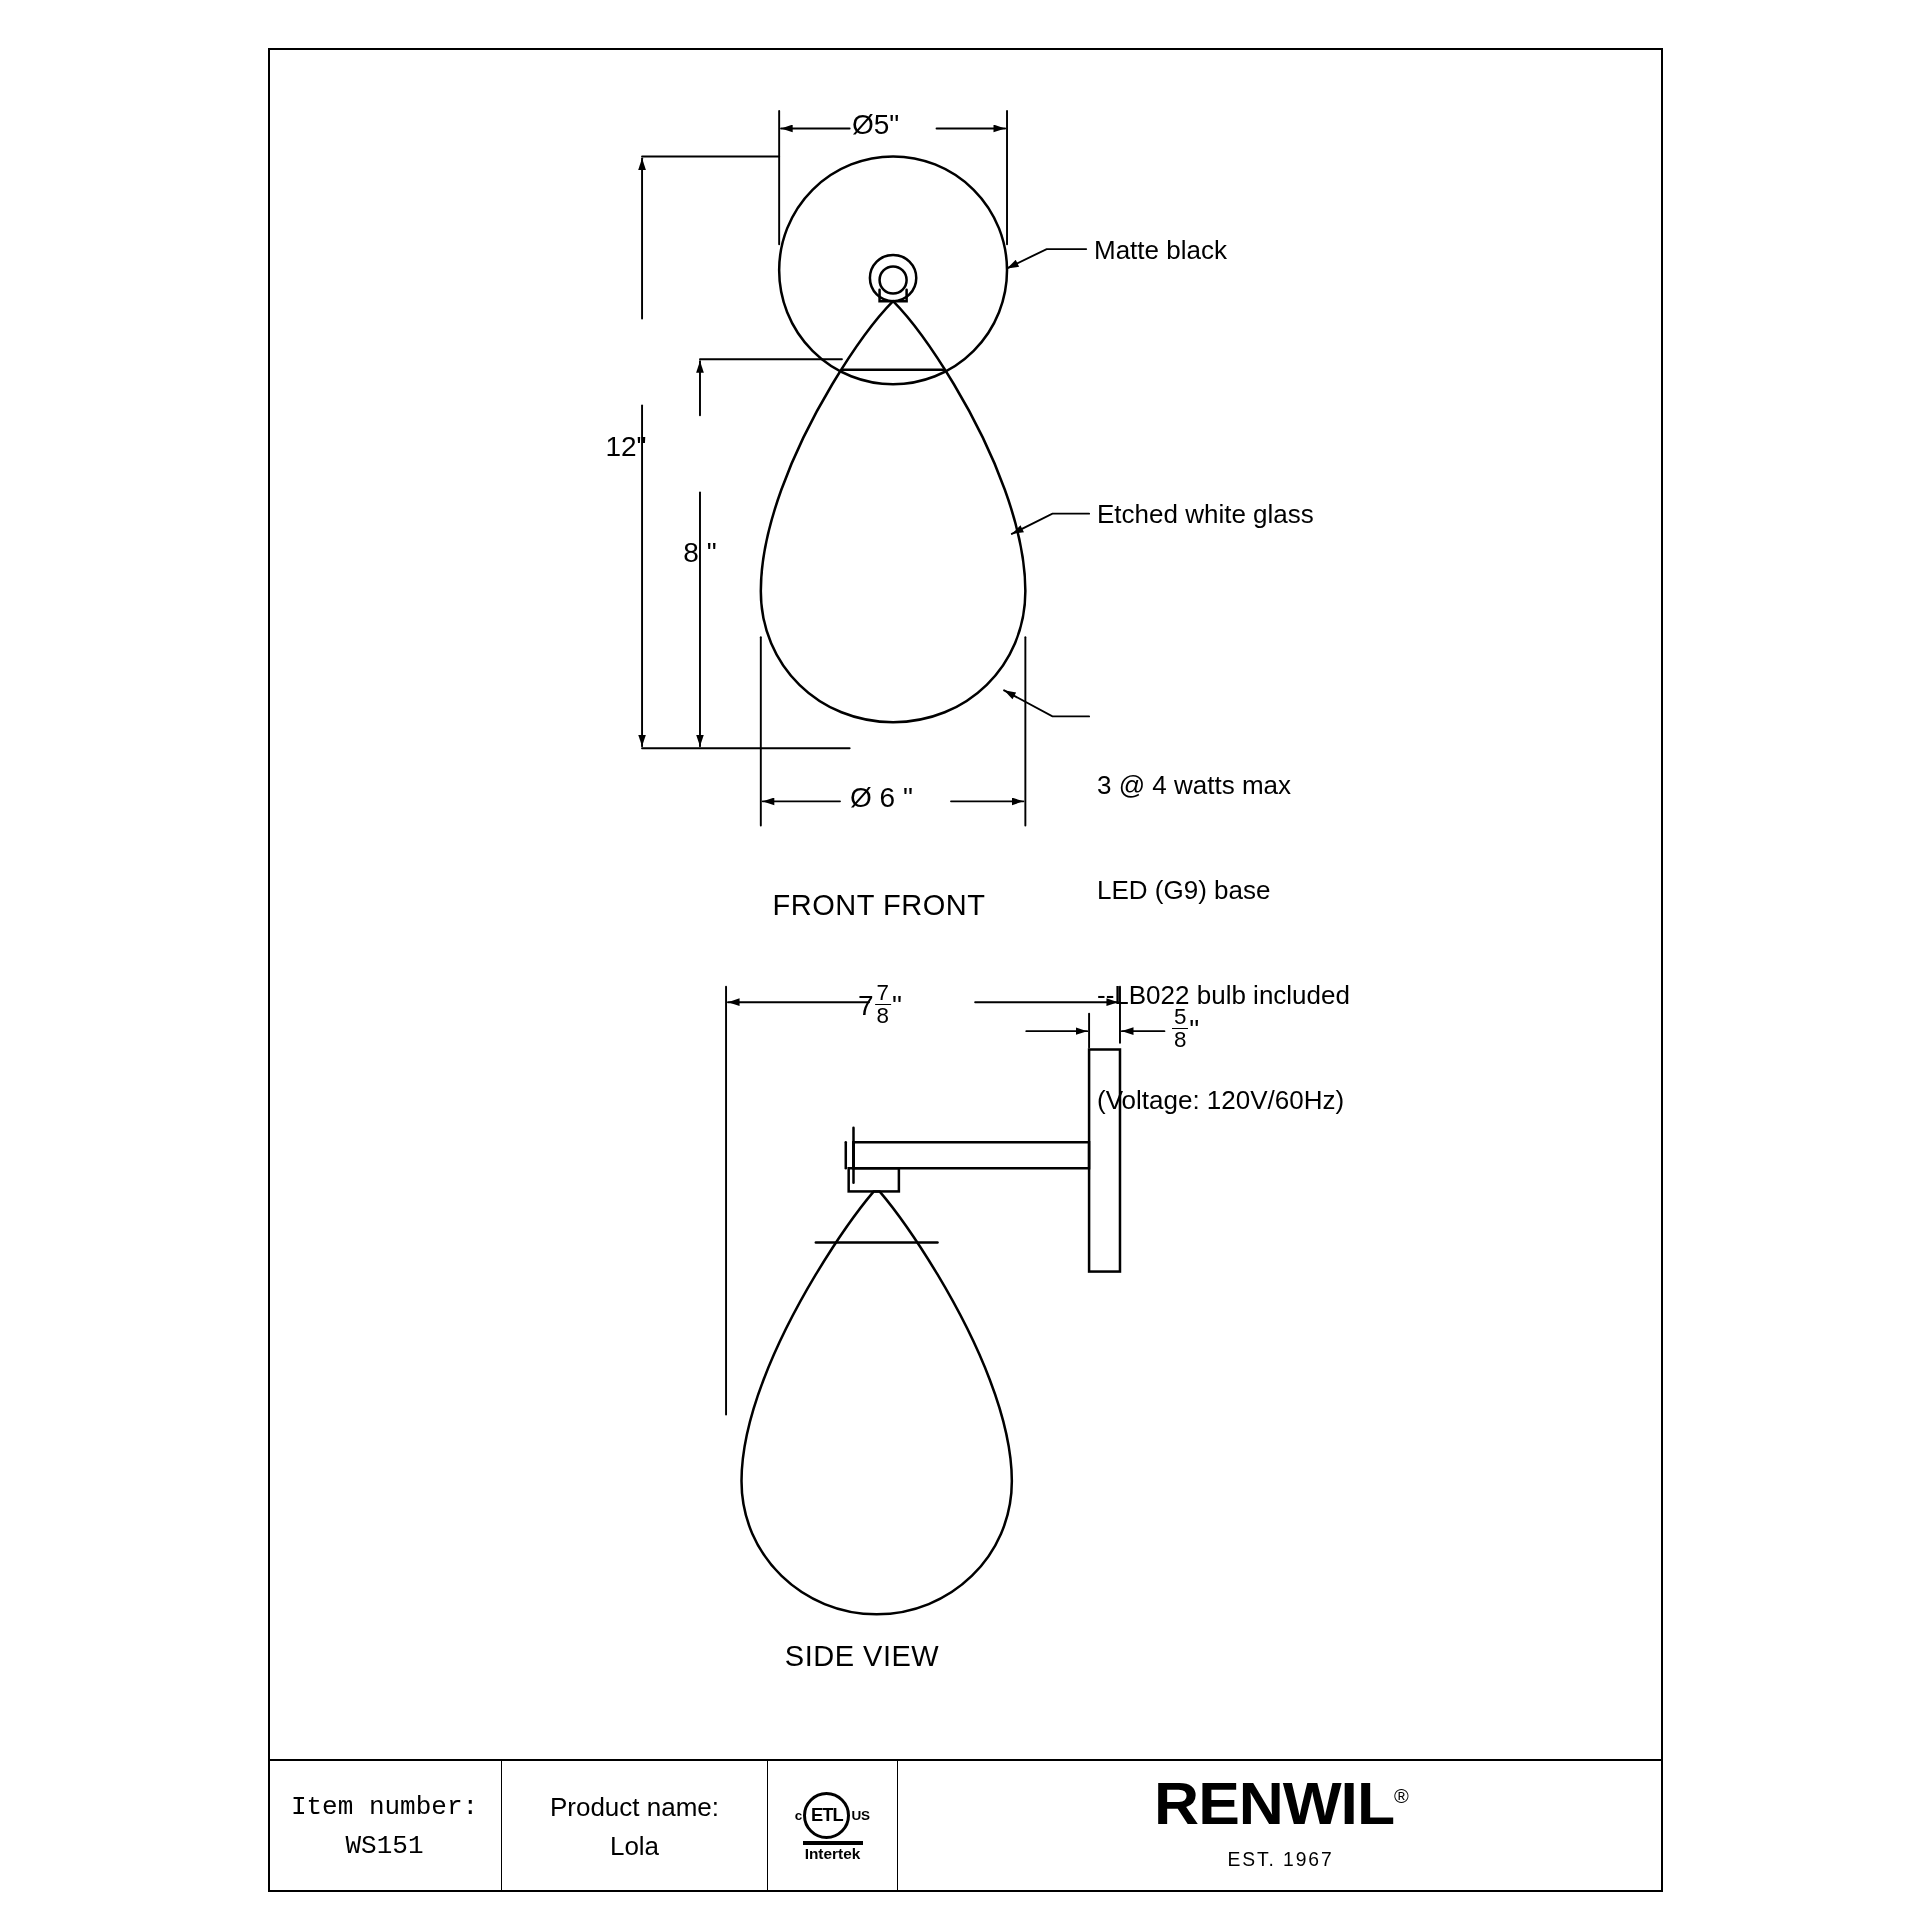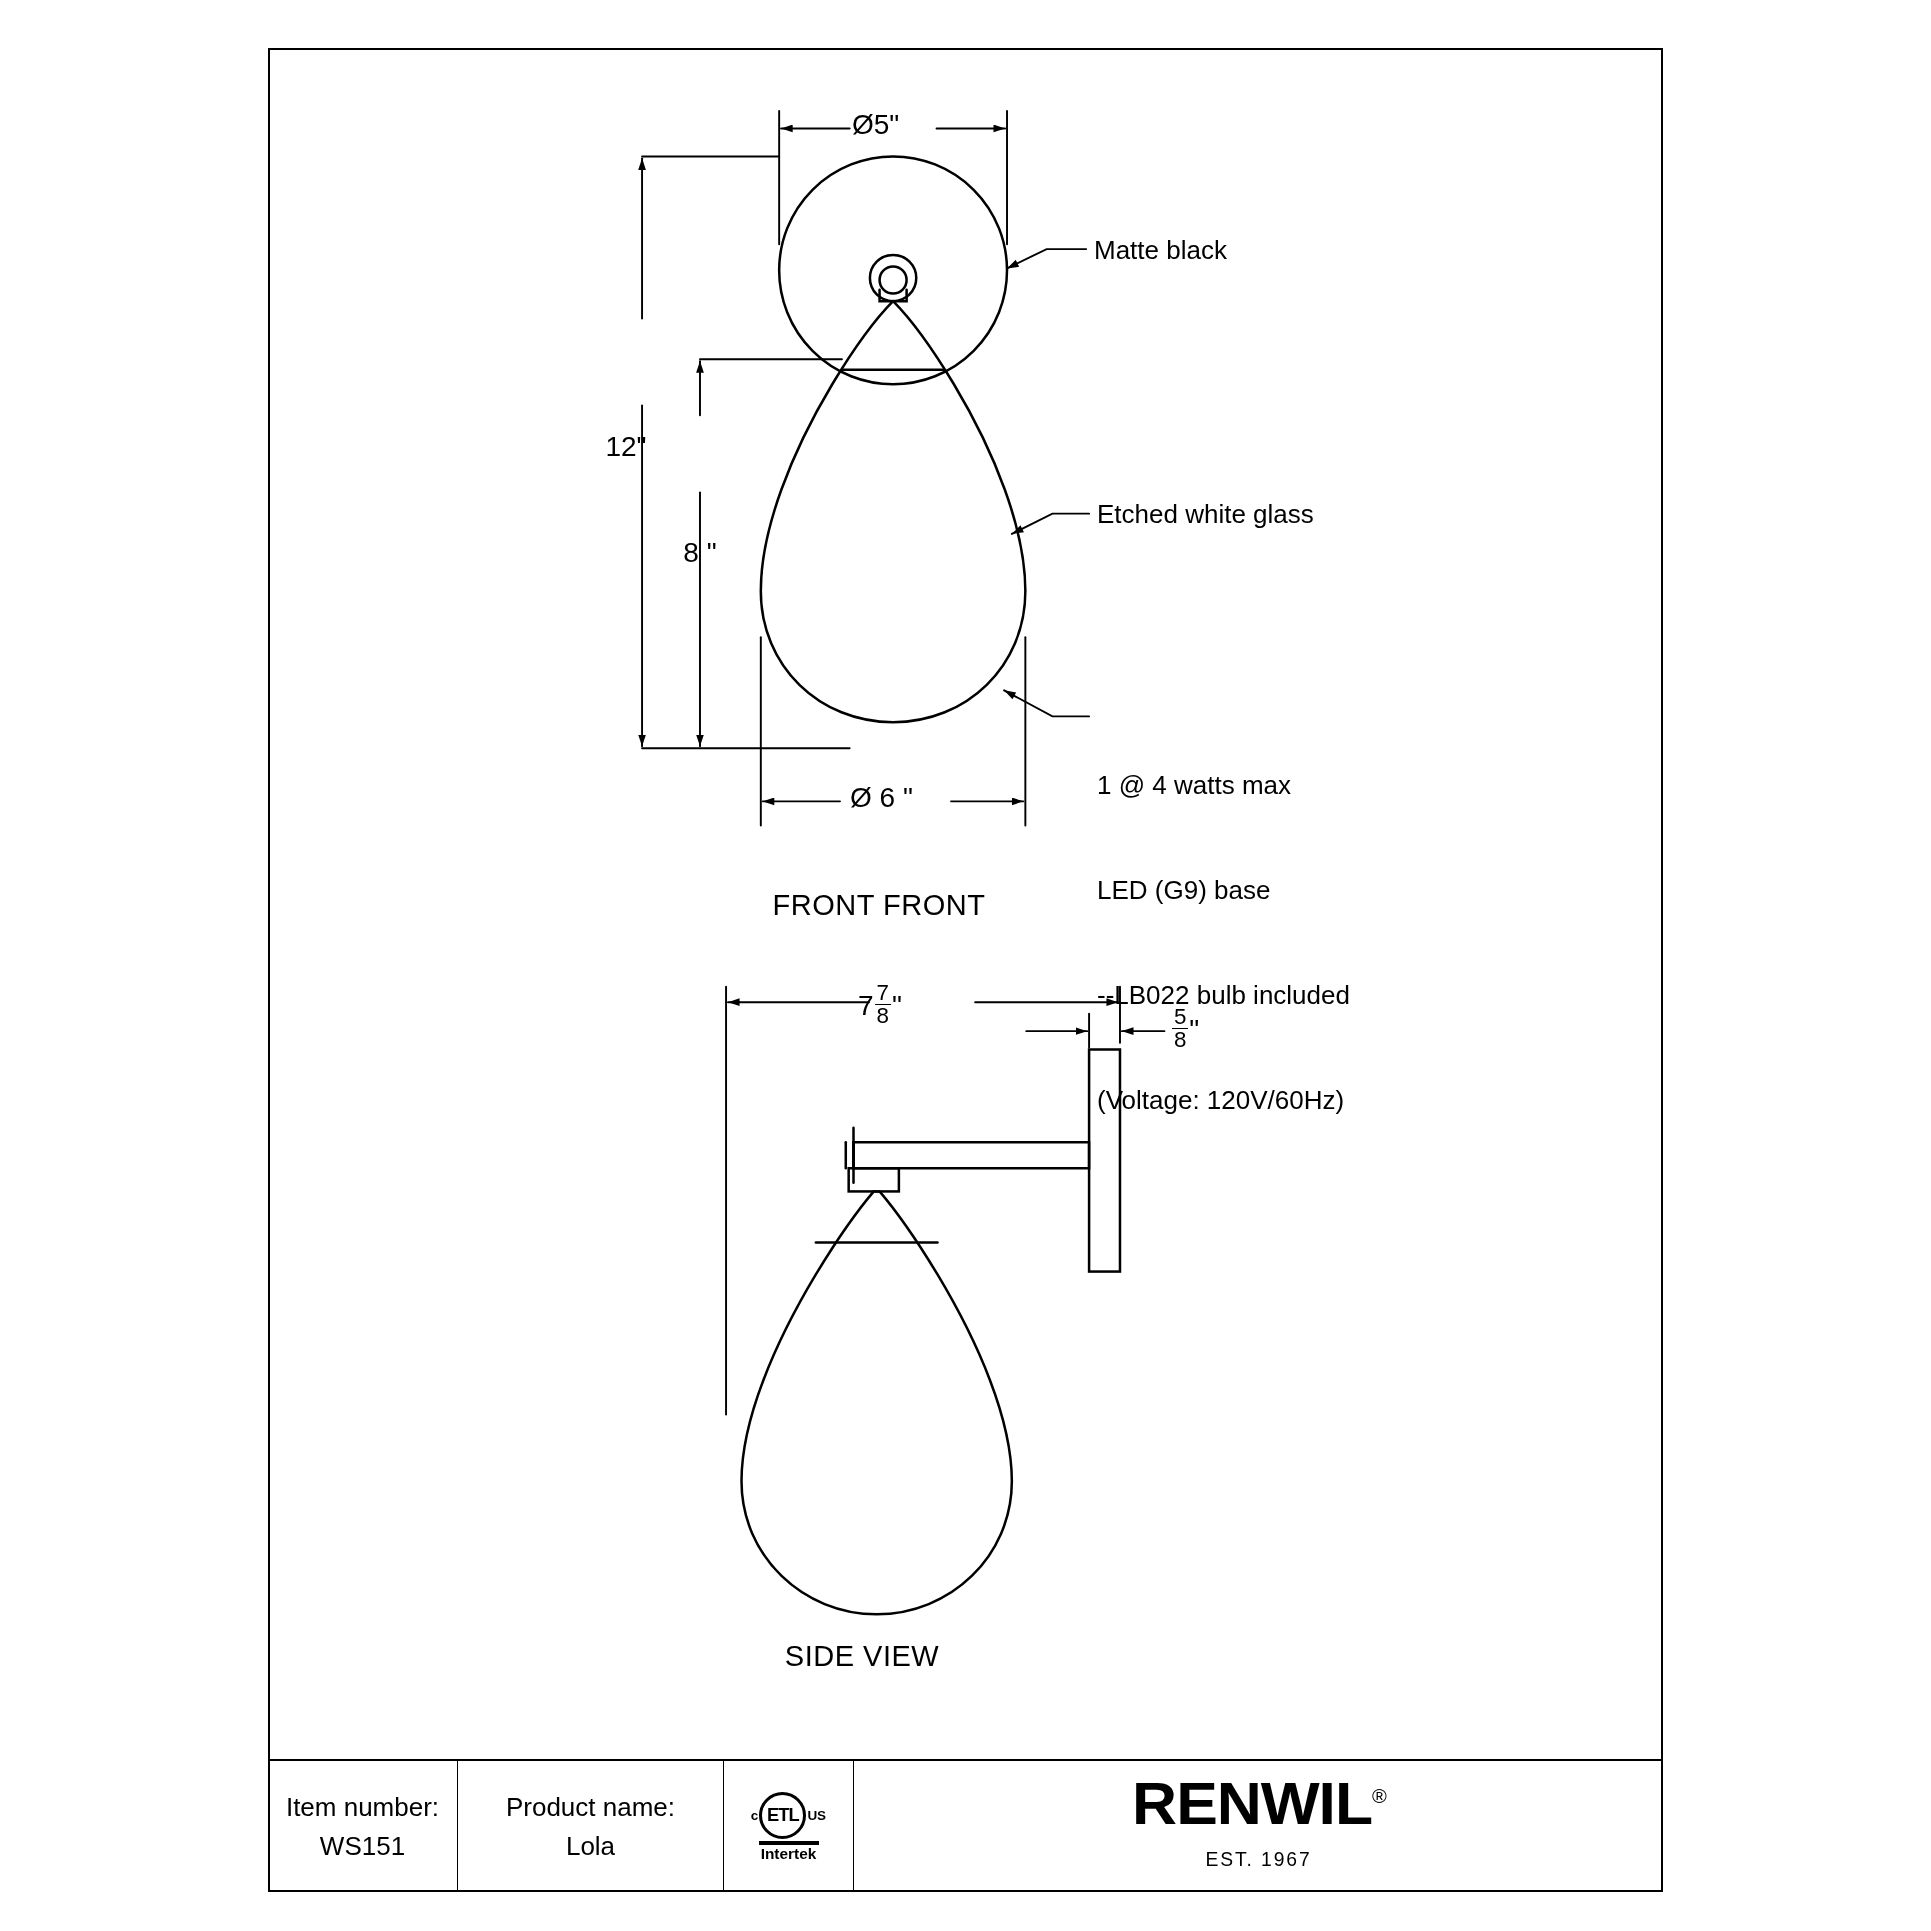--- a/index.html
+++ b/index.html
@@ -48,21 +48,21 @@
   }
   .tbcell{
     box-sizing:border-box;
     border-right:1.9px solid #000;
     display:flex;flex-direction:column;
     align-items:center;justify-content:center;
     font-size:26px;line-height:39px;
     text-align:center;
   }
   .tbcell:last-child{border-right:none;}
-  .c-item{width:190px;}
+  .c-item{width:234px;font-family:Liberation Mono, monospace;}
   .c-prod{width:266px;}
   .c-dims{width:406px;}
   .c-etl{width:130px;}
   .c-logo{flex:1;}
 
   
   .etl{display:flex;flex-direction:column;align-items:center;justify-content:center;line-height:1;}
   .etl-row{display:flex;align-items:center;justify-content:center;}
   .etl-c,.etl-us{font-size:13.5px;font-weight:bold;}
   .etl-ring{
@@ -191,21 +191,21 @@
 
   <div class="txt dim" style="left:700px;top:539px;transform:translateX(-50%);">8 "</div>
 
   <div class="txt dim" style="left:850px;top:784px;">Ø 6 "</div>
 
   <div class="txt callout" style="left:1094px;top:237px;">Matte black</div>
 
   <div class="txt callout" style="left:1097px;top:501px;">Etched white glass</div>
 
   <div class="txt spec" style="left:1097px;top:698px;">
-    <div>1 @ 4 watts max</div>
+    <div>3 @ 4 watts max</div>
     <div>LED (G9) base</div>
     <div>--LB022 bulb included</div>
     <div>(Voltage: 120V/60Hz)</div>
   </div>
 
   <div class="txt viewlabel" style="left:879px;top:891px;transform:translateX(-50%);">FRONT FRONT</div>
 
   <div class="txt viewlabel" style="left:862px;top:1642px;transform:translateX(-50%);">SIDE VIEW</div>
 
   <div class="txt dim dimwrap" style="left:880px;top:983px;transform:translateX(-50%);">

